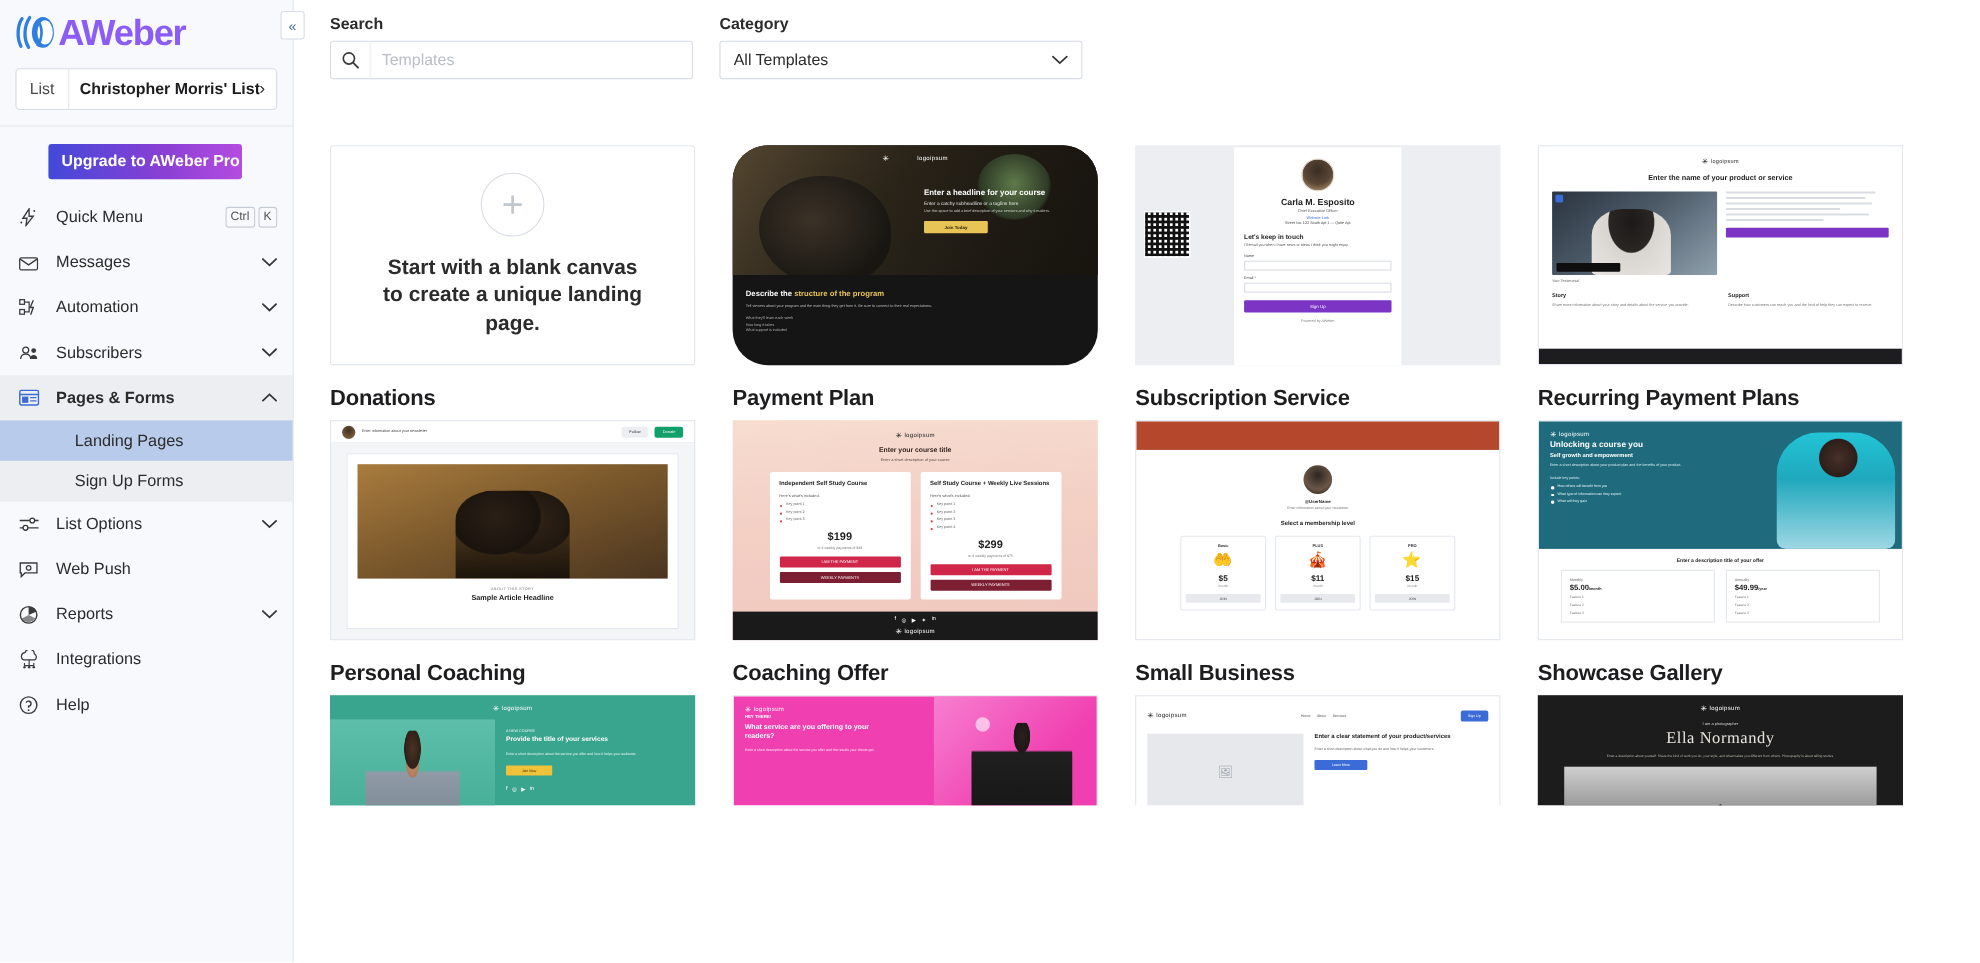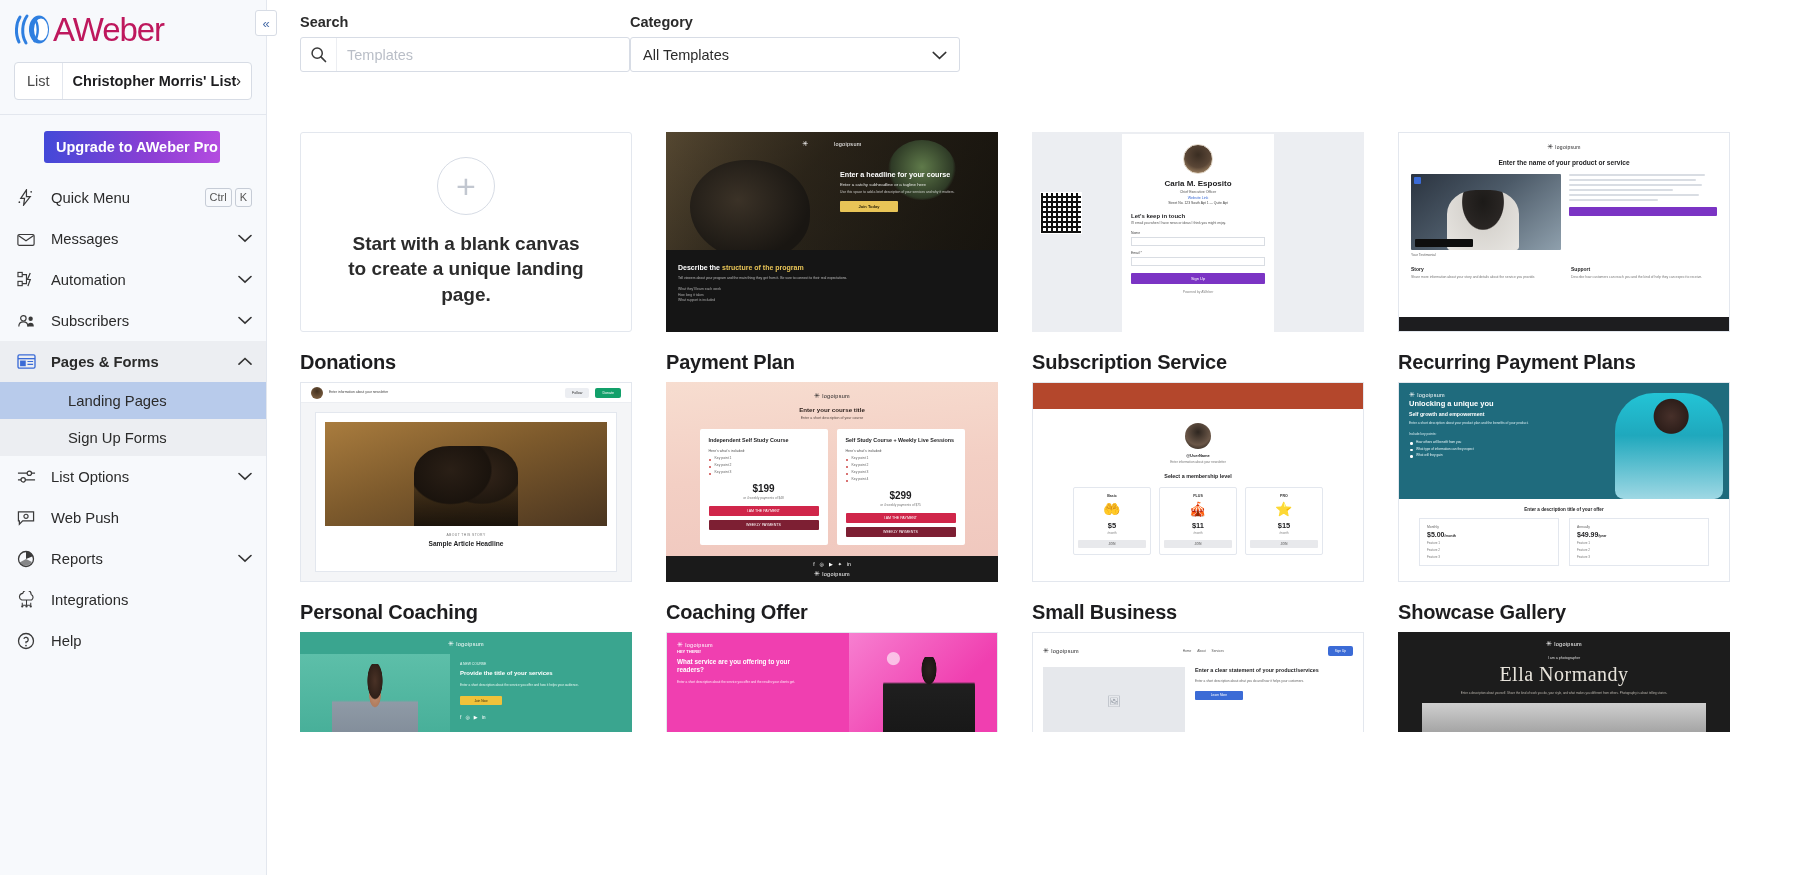--- a/index.html
+++ b/index.html
@@ -24,23 +24,23 @@
   }
   .logo-row {
     height: 48px;
     display: flex;
     align-items: center;
     padding: 10px 0 0 14px;
   }
   .logo-mark { display: flex; align-items: flex-end; }
   .logo-text {
     font-size: 33px;
-    font-weight: 400;
+    font-weight: 700;
     letter-spacing: -1.1px;
-    color: #be185d;
+    color: #8b5cf6;
     line-height: 1;
     margin-left: 1px;
   }
   .list-selector {
     margin: 14px 14px 0 14px;
     height: 38px;
     border: 1px solid #d7dce5;
     border-radius: 4px;
     background: #fff;
     display: flex;
@@ -152,20 +152,21 @@
   
   .main {
     flex: 1;
     height: 875px;
     overflow: hidden;
     padding: 0 0 0 33px;
     position: relative;
   }
   .filters {
     display: flex;
+    gap: 24px;
     padding-top: 14px;
   }
   .field-group { display: flex; flex-direction: column; }
   .field-label {
     font-size: 14.5px;
     font-weight: 700;
     color: #2b2b2b;
     margin-bottom: 7px;
   }
   .search-box {
@@ -271,21 +272,21 @@
   }
   .mini-logo {
     font-size: 5.5px; color: #fff; letter-spacing: .3px;
     display: flex; align-items: center; gap: 2px; justify-content: center;
   }
   .mini-logo.dark { color: #1d1d1f; }
   .mini-logo .lg-mark { font-size: 7px; }
   .tiny { font-size: 3.4px; line-height: 1.6; }
 
   
-  .c-course { background: #151515; }
+  .c-course { background: #151515; border-radius: 32px; }
   .c-course .hero {
     height: 118px; position: relative; overflow: hidden;
     background:
       linear-gradient(90deg, rgba(20,16,10,.25), rgba(20,16,10,.75)),
       linear-gradient(135deg,#6b5a3e 0%, #3e3526 40%, #20201c 100%);
   }
   .c-course .hero .blob {
     position: absolute; width: 120px; height: 100px; left: 24px; top: 28px;
     background: radial-gradient(ellipse at 40% 40%, #3b3227 0%, #191612 70%);
     border-radius: 48% 52% 45% 55%;
@@ -547,21 +548,21 @@
   .c-small .hb {
     margin-top: 6px; width: 48px; height: 9px; background: #3b6bd6; border-radius: 1px;
     font-size: 3.2px; color: #fff; display: flex; align-items: center; justify-content: center;
   }
 
   
   .c-show { background: #1c1c1c; }
   .c-show .logo { text-align: center; padding-top: 8px; }
   .c-show .kick { font-size: 3.6px; color: #ddd; text-align: center; margin-top: 8px; }
   .c-show .name {
-    font-size: 20px; font-weight: 400; color: #e8e4dc; text-align: center; margin-top: 3px;
+    font-size: 15px; font-weight: 400; color: #e8e4dc; text-align: center; margin-top: 3px;
     font-family: "Liberation Serif", serif; letter-spacing: .5px;
   }
   .c-show .p { font-size: 3px; color: #b9b4ac; text-align: center; margin-top: 5px; line-height: 1.7; padding: 0 26px; }
   .c-show .photo {
     margin: 7px 24px 0 24px; height: 96px; position: relative; overflow: hidden;
     background: linear-gradient(180deg,#cfcfcf 0%, #9a9a9a 38%, #4a4a4a 100%);
   }
   .c-show .photo .mtn {
     position: absolute; left: 50%; transform: translateX(-50%); bottom: 0;
     width: 0; height: 0; border-left: 74px solid transparent; border-right: 74px solid transparent;
@@ -987,21 +988,21 @@
         </div>
       </div>
     </div>
 
     <div class="cell">
       <div class="cell-title">Recurring Payment Plans</div>
       <div class="thumb c-recur bordered">
         <div class="hero">
           <div class="model"></div>
           <div class="mini-logo" style="justify-content:flex-start"><span class="lg-mark">✳</span>logoipsum</div>
-          <div class="h1">Unlocking a unique you</div>
+          <div class="h1">Unlocking a course you</div>
           <div class="h2">Self growth and empowerment</div>
           <div class="p">Enter a short description about your product plan and the benefits of your product.</div>
           <div class="p" style="margin-top:6px">Include key points:</div>
           <div class="li">How others will benefit from you</div>
           <div class="li">What type of information can they expect</div>
           <div class="li">What will they gain</div>
         </div>
         <div class="offer">Enter a description title of your offer</div>
         <div class="plans">
           <div class="plan">

